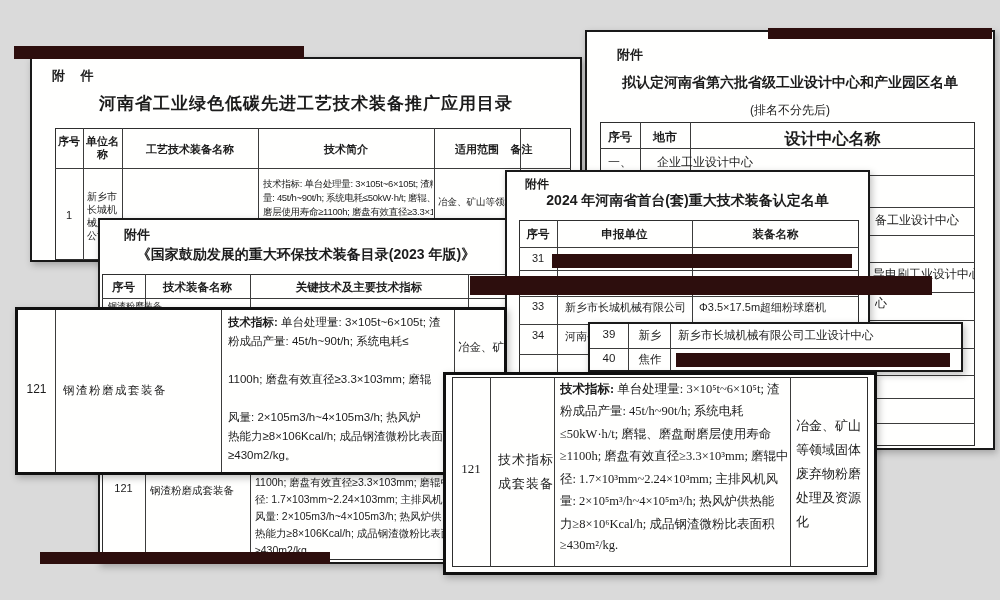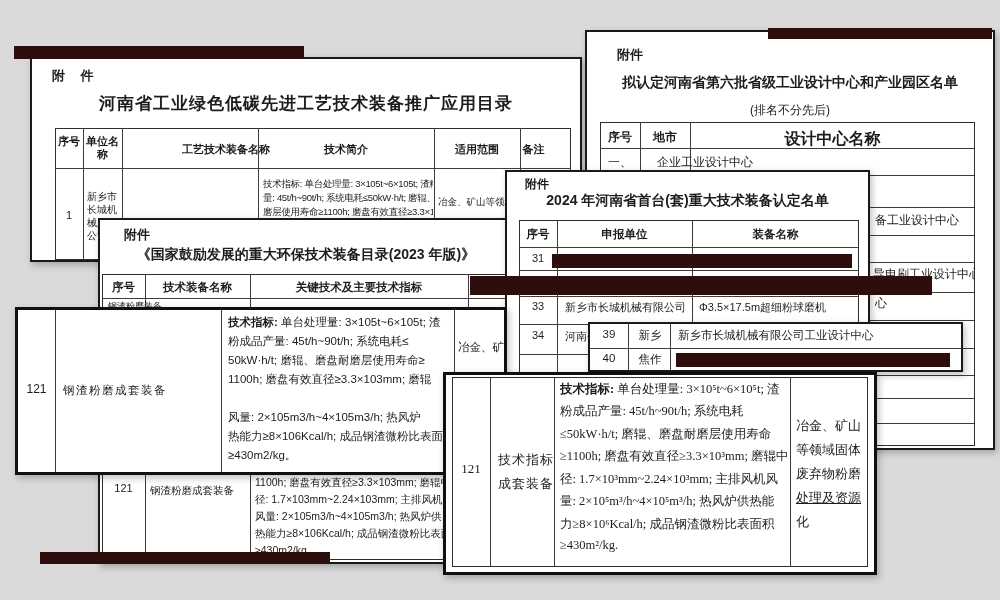--- a/index.html
+++ b/index.html
@@ -28,24 +28,24 @@
     <div class="txt b ctr" style="left:0;width:548px;top:33px;font-size:17px;letter-spacing:1px;">河南省工业绿色低碳先进工艺技术装备推广应用目录</div>
     <div class="rect" style="left:23px;top:69px;width:516px;height:132px;"></div>
     <div class="vl" style="left:51px;top:69px;height:132px;"></div>
     <div class="vl" style="left:90px;top:69px;height:132px;"></div>
     <div class="vl" style="left:226px;top:69px;height:132px;"></div>
     <div class="vl" style="left:402px;top:69px;height:132px;"></div>
     <div class="vl" style="left:488px;top:69px;height:132px;"></div>
     <div class="hl" style="left:23px;top:109px;width:516px;"></div>
     <div class="wrap b ctr" style="left:23px;top:76px;width:28px;font-size:11px;line-height:13px;">序号</div>
     <div class="wrap b ctr" style="left:54px;top:76px;width:33px;font-size:11px;line-height:13px;">单位名称</div>
-    <div class="txt b ctr" style="left:90px;top:83px;width:136px;font-size:11px;padding-left:36px;">工艺技术装备名称</div>
+    <div class="txt b ctr" style="left:90px;top:83px;width:136px;font-size:11px;">工艺技术装备名称</div>
     <div class="txt b ctr" style="left:226px;top:83px;width:176px;font-size:11px;">技术简介</div>
     <div class="txt b ctr" style="left:402px;top:83px;width:86px;font-size:11px;">适用范围</div>
-    <div class="txt b ctr" style="left:476px;top:83px;width:51px;font-size:11px;">备注</div>
+    <div class="txt b ctr" style="left:464px;top:83px;width:51px;font-size:11px;">备注</div>
     <div class="txt ctr" style="left:23px;top:150px;width:28px;font-size:11px;">1</div>
     <div class="txt" style="left:55px;top:131px;width:34px;font-size:10px;">新乡市</div>
     <div class="txt" style="left:55px;top:144px;width:34px;font-size:10px;">长城机</div>
     <div class="txt" style="left:55px;top:157px;width:34px;font-size:10px;">械股份</div>
     <div class="txt" style="left:55px;top:170px;width:34px;font-size:10px;">公司</div>
     <div class="txt" style="left:231px;top:119px;width:170px;font-size:9.5px;letter-spacing:-0.3px;">技术指标: 单台处理量: 3×105t~6×105t; 渣粉成品产</div>
     <div class="txt" style="left:231px;top:133px;width:170px;font-size:9.5px;letter-spacing:-0.3px;">量: 45t/h~90t/h; 系统电耗≤50kW·h/t; 磨辊、磨盘耐</div>
     <div class="txt" style="left:231px;top:147px;width:170px;font-size:9.5px;letter-spacing:-0.3px;">磨层使用寿命≥1100h; 磨盘有效直径≥3.3×103mm; 磨</div>
     <div class="txt" style="left:406px;top:137px;width:80px;font-size:9.5px;">冶金、矿山等领域固</div>
   </div>
@@ -123,21 +123,20 @@
   </div>
 
   <div class="pg pg3" style="left:15px;top:307px;width:492px;height:168px;z-index:4;">
     <div class="vl" style="left:37px;top:0;height:162px;"></div>
     <div class="vl" style="left:203px;top:0;height:162px;"></div>
     <div class="vl" style="left:436px;top:0;height:162px;"></div>
     <div class="txt ctr" style="left:0;top:72px;width:37px;font-size:12px;">121</div>
     <div class="txt" style="left:45px;top:73px;width:155px;font-size:11.5px;letter-spacing:1.5px;">钢渣粉磨成套装备</div>
     <div class="txt" style="left:210px;top:5px;width:226px;font-size:11.5px;"><b>技术指标:</b><span> 单台处理量: 3×105t~6×105t; 渣</span></div>
     <div class="txt" style="left:210px;top:24px;width:226px;font-size:11.5px;">粉成品产量: 45t/h~90t/h; 系统电耗≤</div>
-    <div class="txt" style="left:210px;top:43px;width:226px;font-size:11.5px;">50kW·h/t; 磨辊、磨盘耐磨层使用寿命≥</div>
     <div class="txt" style="left:210px;top:62px;width:226px;font-size:11.5px;">1100h; 磨盘有效直径≥3.3×103mm; 磨辊</div>
     <div class="txt" style="left:210px;top:100px;width:226px;font-size:11.5px;">风量: 2×105m3/h~4×105m3/h; 热风炉</div>
     <div class="txt" style="left:210px;top:119px;width:226px;font-size:11.5px;">热能力≥8×106Kcal/h; 成品钢渣微粉比表面</div>
     <div class="txt" style="left:210px;top:138px;width:226px;font-size:11.5px;">≥430m2/kg。</div>
     <div class="txt" style="left:440px;top:30px;width:46px;font-size:11.5px;">冶金、矿</div>
   </div>
 
   <div class="pg" style="left:588px;top:322px;width:375px;height:50px;z-index:5;">
     <div class="vl" style="left:38px;top:0;height:46px;"></div>
     <div class="vl" style="left:80px;top:0;height:46px;"></div>
@@ -162,21 +161,21 @@
     <div class="txt" style="left:114px;top:28px;width:228px;font-size:12.5px;">粉成品产量: 45t/h~90t/h; 系统电耗</div>
     <div class="txt" style="left:114px;top:51px;width:228px;font-size:12.5px;">≤50kW·h/t; 磨辊、磨盘耐磨层使用寿命</div>
     <div class="txt" style="left:114px;top:73px;width:228px;font-size:12.5px;">≥1100h; 磨盘有效直径≥3.3×10³mm; 磨辊中</div>
     <div class="txt" style="left:114px;top:96px;width:228px;font-size:12.5px;">径: 1.7×10³mm~2.24×10³mm; 主排风机风</div>
     <div class="txt" style="left:114px;top:118px;width:228px;font-size:12.5px;">量: 2×10⁵m³/h~4×10⁵m³/h; 热风炉供热能</div>
     <div class="txt" style="left:114px;top:141px;width:228px;font-size:12.5px;">力≥8×10⁶Kcal/h; 成品钢渣微粉比表面积</div>
     <div class="txt" style="left:114px;top:163px;width:228px;font-size:12.5px;">≥430m²/kg.</div>
     <div class="txt" style="left:350px;top:42px;width:70px;font-size:13px;">冶金、矿山</div>
     <div class="txt" style="left:350px;top:66px;width:70px;font-size:13px;">等领域固体</div>
     <div class="txt" style="left:350px;top:90px;width:70px;font-size:13px;">废弃物粉磨</div>
-    <div class="txt" style="left:350px;top:114px;width:70px;font-size:13px;text-decoration:underline;">处理及资源</div>
+    <div class="txt" style="left:350px;top:114px;width:70px;font-size:13px;">处理及资源</div>
     <div class="txt" style="left:350px;top:138px;width:70px;font-size:13px;">化</div>
   </div>
 
   <div class="bar" style="left:14px;top:46px;width:290px;height:13px;z-index:9;"></div>
   <div class="bar" style="left:768px;top:28px;width:224px;height:11px;z-index:9;"></div>
   <div class="bar" style="left:470px;top:276px;width:462px;height:19px;z-index:9;"></div>
   <div class="bar" style="left:40px;top:552px;width:290px;height:12px;z-index:9;"></div>
 
 </div>
 

